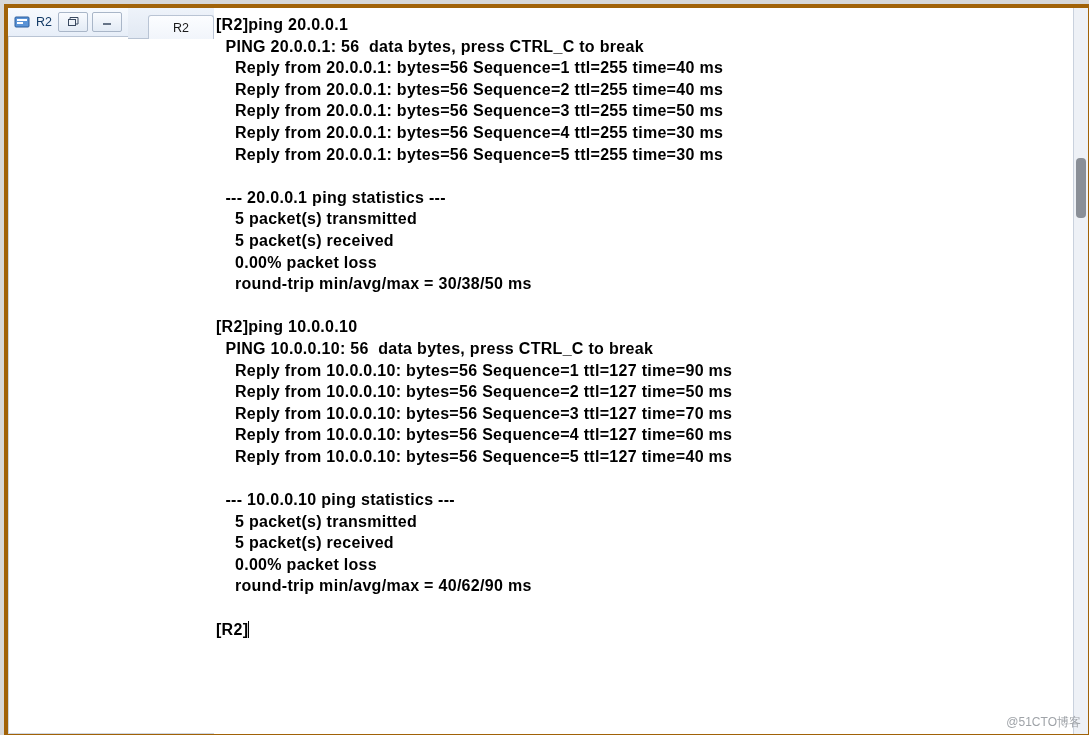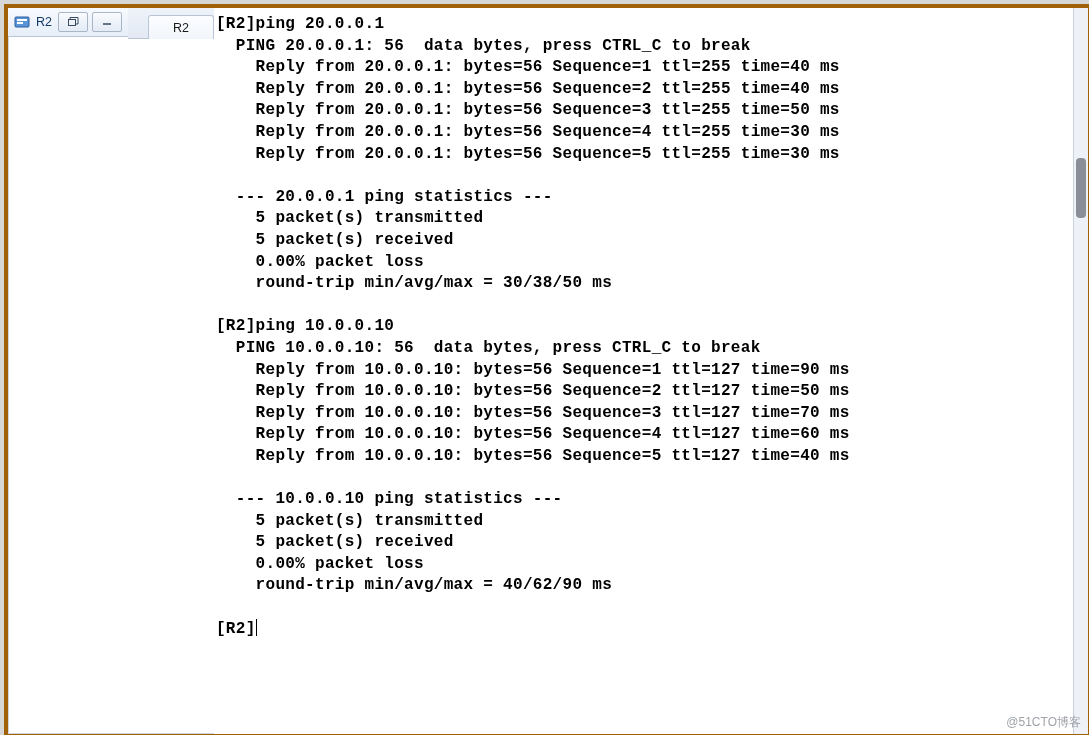--- a/index.html
+++ b/index.html
@@ -79,21 +79,21 @@
   .content-wrap {
     flex: 1;
     position: relative;
     display: flex;
     overflow: hidden;
   }
   .terminal {
     flex: 1;
     background: #ffffff;
     color: #000000;
-    font-family: Liberation Mono, monospace;
+    font-family: Liberation Sans, sans-serif;
     font-size: 16px;
     line-height: 1.35;
     padding: 6px 0 6px 2px;
     white-space: pre;
     overflow: hidden;
     font-weight: 600;
     letter-spacing: 0.3px;
   }
   .caret {
     display: inline-block;

